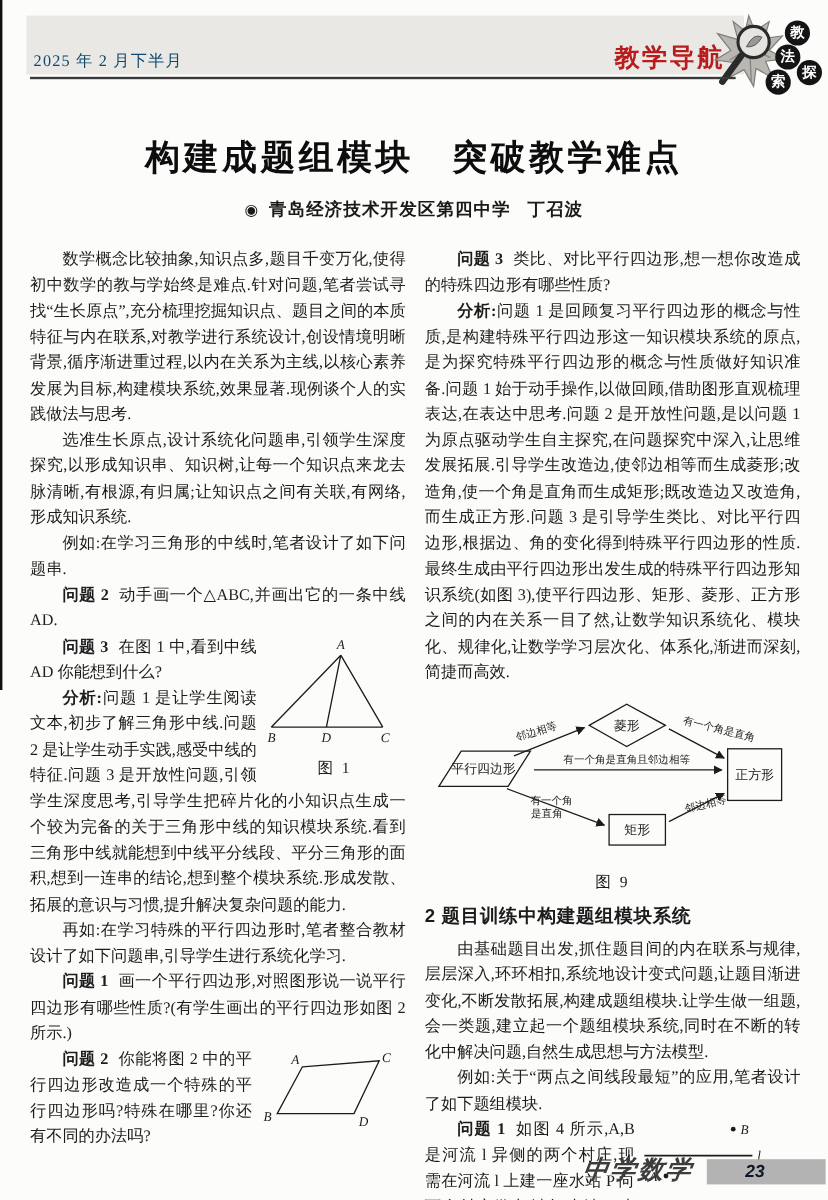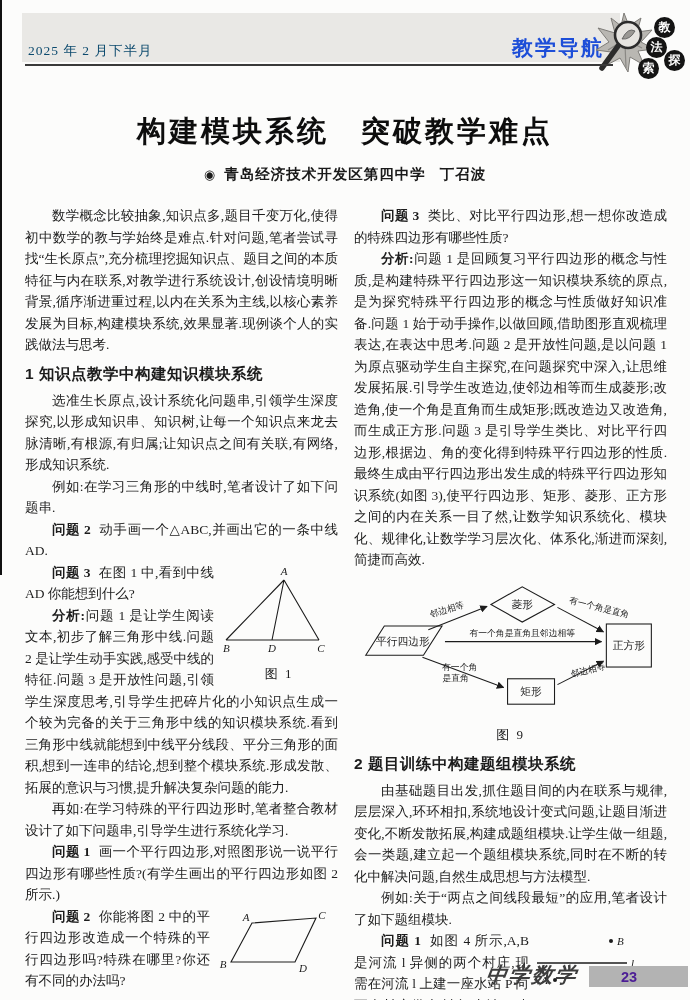--- a/index.html
+++ b/index.html
@@ -10,21 +10,21 @@
     font-family:"Liberation Serif","DejaVu Serif",serif;
     color:#1c1c1c;
   }
   .spine-line { position:absolute; left:0; top:0; width:2px; height:575px; background:#111; }
   
   .hdr-band { position:absolute; left:22px; top:13px; width:598px; height:49px; background:#e9e8e5; }
   .hdr-date { position:absolute; left:28px; top:42px; font-size:13.5px; letter-spacing:1px; color:#0c4a6e; }
   .hdr-rule { position:absolute; left:25px; top:64px; width:588px; height:2px; background:#3a3a3a; }
   .hdr-column {
     position:absolute; left:512px; top:34px; font-size:21px; font-weight:bold;
-    font-family:"Liberation Sans","DejaVu Sans",sans-serif; letter-spacing:2px; color:#1d4ed8;
+    font-family:"Liberation Sans","DejaVu Sans",sans-serif; letter-spacing:2px; color:#b91c1c;
   }
   .hdr-logo { position:absolute; left:588px; top:10px; width:72px; height:68px; }
   .badge {
     position:absolute; width:21px; height:21px; border-radius:50%;
     background:#141414; color:#fff; font-size:12px; font-weight:bold;
     font-family:"Liberation Sans","DejaVu Sans",sans-serif;
     display:flex; align-items:center; justify-content:center; z-index:3;
   }
   .badge-jiao { left:654px; top:17px; }
   .badge-fa   { left:646px; top:37px; }
@@ -61,23 +61,23 @@
   svg .vlab { font-family:"Liberation Serif","DejaVu Serif",serif; font-style:italic; font-size:11px; fill:#1c1c1c; }
   svg .nlab { font-family:"Liberation Serif","DejaVu Serif",serif; font-size:11px; fill:#1c1c1c; }
   svg .elab { font-family:"Liberation Serif","DejaVu Serif",serif; font-size:9px; fill:#1c1c1c; }
   
   .ftr-logo {
     position:absolute; left:486px; top:961px; font-size:21px; font-weight:bold;
     font-style:italic; letter-spacing:2px; color:#3d3d3d; transform:skewX(-8deg);
   }
   .ftr-pagebox {
     position:absolute; left:589px; top:966px; width:99px; height:21px;
-    background:#b3b3b3; color:#4c1d95; font-size:14.5px; font-weight:bold;
-    font-family:"Liberation Sans","DejaVu Sans",sans-serif;
-    display:flex; align-items:center; justify-content:flex-start; padding-left:32px;
+    background:#b3b3b3; color:#0f172a; font-size:14.5px; font-weight:bold;
+    font-family:"Liberation Sans","DejaVu Sans",sans-serif;
+    display:flex; align-items:center; justify-content:flex-start; padding-left:32px;font-style:italic;
   }
 </style>
 </head>
 <body>
 
 <div class="page">
   <div class="spine-line"></div>
 
   <div class="hdr-band"></div>
   <div class="hdr-date">2025 年 2 月下半月</div>
@@ -88,31 +88,30 @@
     <circle cx="40" cy="25" r="13" fill="#e6e4e0" stroke="#2b2b2b" stroke-width="2.6"></circle>
     <path d="M34,29 Q40,17 47,21 Q42,30 34,29 Z" fill="#9a9894" stroke="#555" stroke-width="0.8"></path>
     <line x1="30" y1="36" x2="14" y2="58" stroke="#2b2b2b" stroke-width="5.5" stroke-linecap="round"></line>
   </svg>
   <div class="badge badge-jiao">教</div>
   <div class="badge badge-fa">法</div>
   <div class="badge badge-tan">探</div>
   <div class="badge badge-suo">索</div>
   <div class="hdr-rule"></div>
 
-  <div class="title">构建模块系统　突破教学难点</div>
+  <div class="title">构建成题组模块　突破教学难点</div>
   <div class="byline">
     <span class="dot">◉</span><span class="aff">青岛经济技术开发区第四中学</span><span>丁召波</span>
   </div>
 
   <div class="columns">
 
     <div class="col">
       <p class="body">数学概念比较抽象,知识点多,题目千变万化,使得初中数学的教与学始终是难点.针对问题,笔者尝试寻找“生长原点”,充分梳理挖掘知识点、题目之间的本质特征与内在联系,对教学进行系统设计,创设情境明晰背景,循序渐进重过程,以内在关系为主线,以核心素养发展为目标,构建模块系统,效果显著.现例谈个人的实践做法与思考.</p>
 
-      <div class="sec-head">1 知识点教学中构建知识模块系统</div>
       <p class="body">选准生长原点,设计系统化问题串,引领学生深度探究,以形成知识串、知识树,让每一个知识点来龙去脉清晰,有根源,有归属;让知识点之间有关联,有网络,形成知识系统.</p>
       <p class="body">例如:在学习三角形的中线时,笔者设计了如下问题串.</p>
       <p class="body"><span class="qlabel">问题 2</span><span>动手画一个△ABC,并画出它的一条中线 AD.</span></p>
 
       <div class="fig-float" style="width:118px;">
         <svg width="118" height="92" viewBox="0 0 118 92">
           <path class="geo" d="M6,76 L99,76 M6,76 L64,16 M99,76 L64,16 M52,76 L64,16"></path>
           <text class="vlab" x="64" y="11" text-anchor="middle">A</text>
           <text class="vlab" x="3" y="88" text-anchor="start">B</text>
           <text class="vlab" x="52" y="88" text-anchor="middle">D</text>

